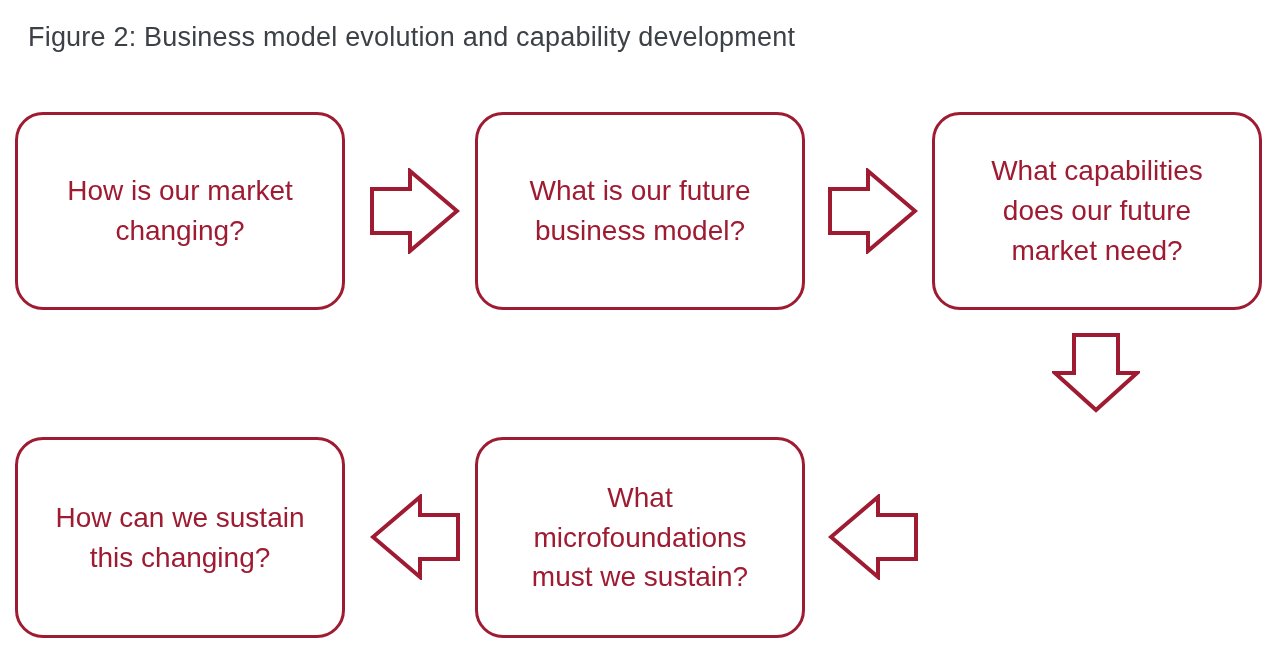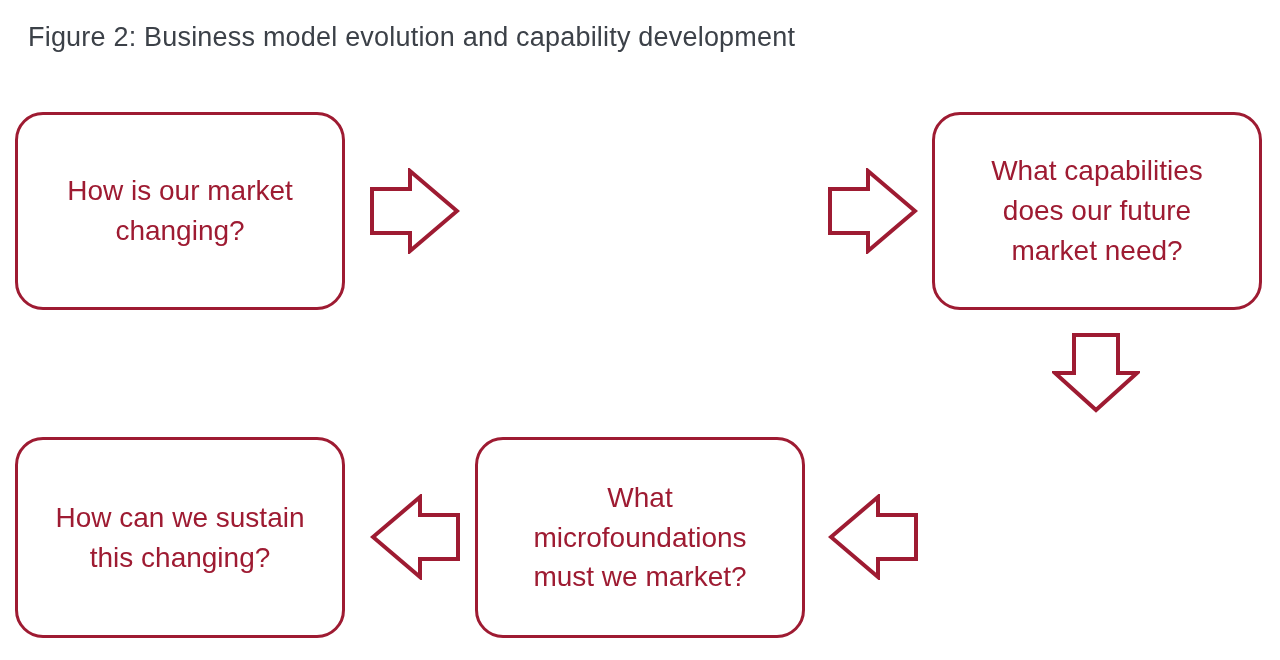--- a/index.html
+++ b/index.html
@@ -48,20 +48,22 @@
 
   <div class="flow-box row-top col-1">How is our market
 changing?</div>
 
   <div class="flow-arrow arrow-h pos-1">
     <svg viewBox="0 0 90 86" aria-hidden="true">
       <polygon points="2,21 40,21 40,3 87,43 40,83 40,65 2,65"></polygon>
     </svg>
   </div>
 
+  <div class="flow-box row-top col-2">What is our future
+business model?</div>
 
   <div class="flow-arrow arrow-h pos-2">
     <svg viewBox="0 0 90 86" aria-hidden="true">
       <polygon points="2,21 40,21 40,3 87,43 40,83 40,65 2,65"></polygon>
     </svg>
   </div>
 
   <div class="flow-box row-top col-3">What capabilities
 does our future
 market need?</div>
@@ -74,21 +76,21 @@
 
 
   <div class="flow-arrow arrow-h pos-2 row-b">
     <svg viewBox="0 0 90 86" aria-hidden="true">
       <polygon points="88,21 50,21 50,3 3,43 50,83 50,65 88,65"></polygon>
     </svg>
   </div>
 
   <div class="flow-box row-bottom col-2">What
 microfoundations
-must we market?</div>
+must we sustain?</div>
 
   <div class="flow-arrow arrow-h pos-1 row-b">
     <svg viewBox="0 0 90 86" aria-hidden="true">
       <polygon points="88,21 50,21 50,3 3,43 50,83 50,65 88,65"></polygon>
     </svg>
   </div>
 
   <div class="flow-box row-bottom col-1">How can we sustain
 this changing?</div>
 

